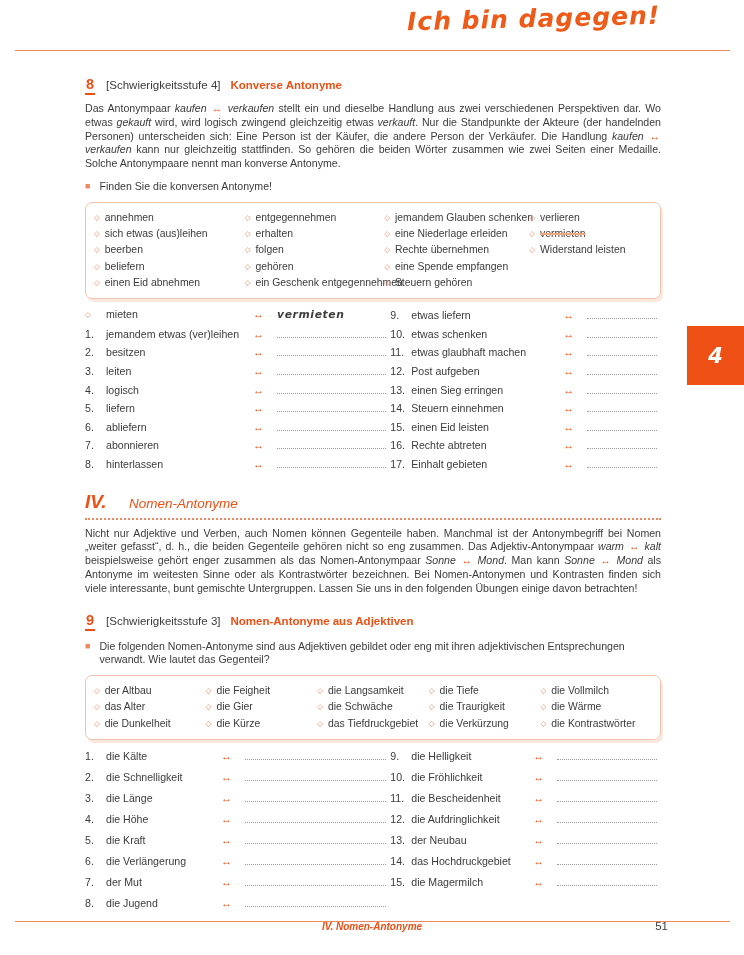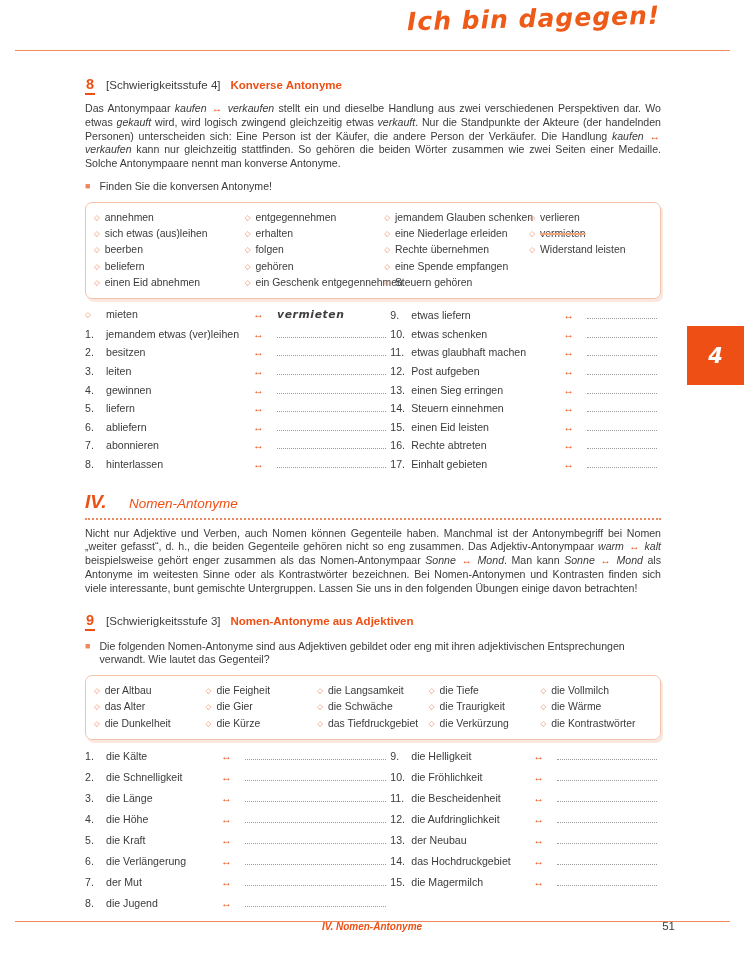--- a/index.html
+++ b/index.html
@@ -79,21 +79,21 @@
   .chap-head { margin-top:15px; border-bottom:2px dotted #f0875c; padding-bottom:5px; }
   .chap-num { color:#ee4f14; font-weight:bold; font-style:italic; font-size:19px; }
   .chap-title { color:#ee4f14; font-style:italic; font-size:13.5px; margin-left:18px; }
 
   
   .footer-rule { position:absolute; top:913px; left:15px; width:715px; border:none; border-top:1.5px solid #ef8a5e; }
   .footer-label {
     position:absolute; top:921px; left:0; width:744px; text-align:center;
     color:#ee4f14; font-style:italic; font-weight:bold; font-size:10px;
   }
-  .footer-page { position:absolute; top:920px; right:69px; font-size:11.5px; color:#3b3b3b; }
+  .footer-page { position:absolute; top:920px; right:76px; font-size:11.5px; color:#3b3b3b; }
 </style>
 </head>
 <body>
 
 <div class="page">
 
   <div class="script-title">Ich bin dagegen!</div>
   <hr class="header-rule">
 
   <div class="side-tab">
@@ -228,21 +228,21 @@
 
             <div class="ex-row">
               <span class="ex-num">3.</span>
               <span class="ex-label">leiten</span>
               <span class="arrow">↔</span>
               <span class="dots"></span>
             </div>
 
             <div class="ex-row">
               <span class="ex-num">4.</span>
-              <span class="ex-label">gewinnen</span>
+              <span class="ex-label">logisch</span>
               <span class="arrow">↔</span>
               <span class="dots"></span>
             </div>
 
             <div class="ex-row">
               <span class="ex-num">5.</span>
               <span class="ex-label">liefern</span>
               <span class="arrow">↔</span>
               <span class="dots"></span>
             </div>

